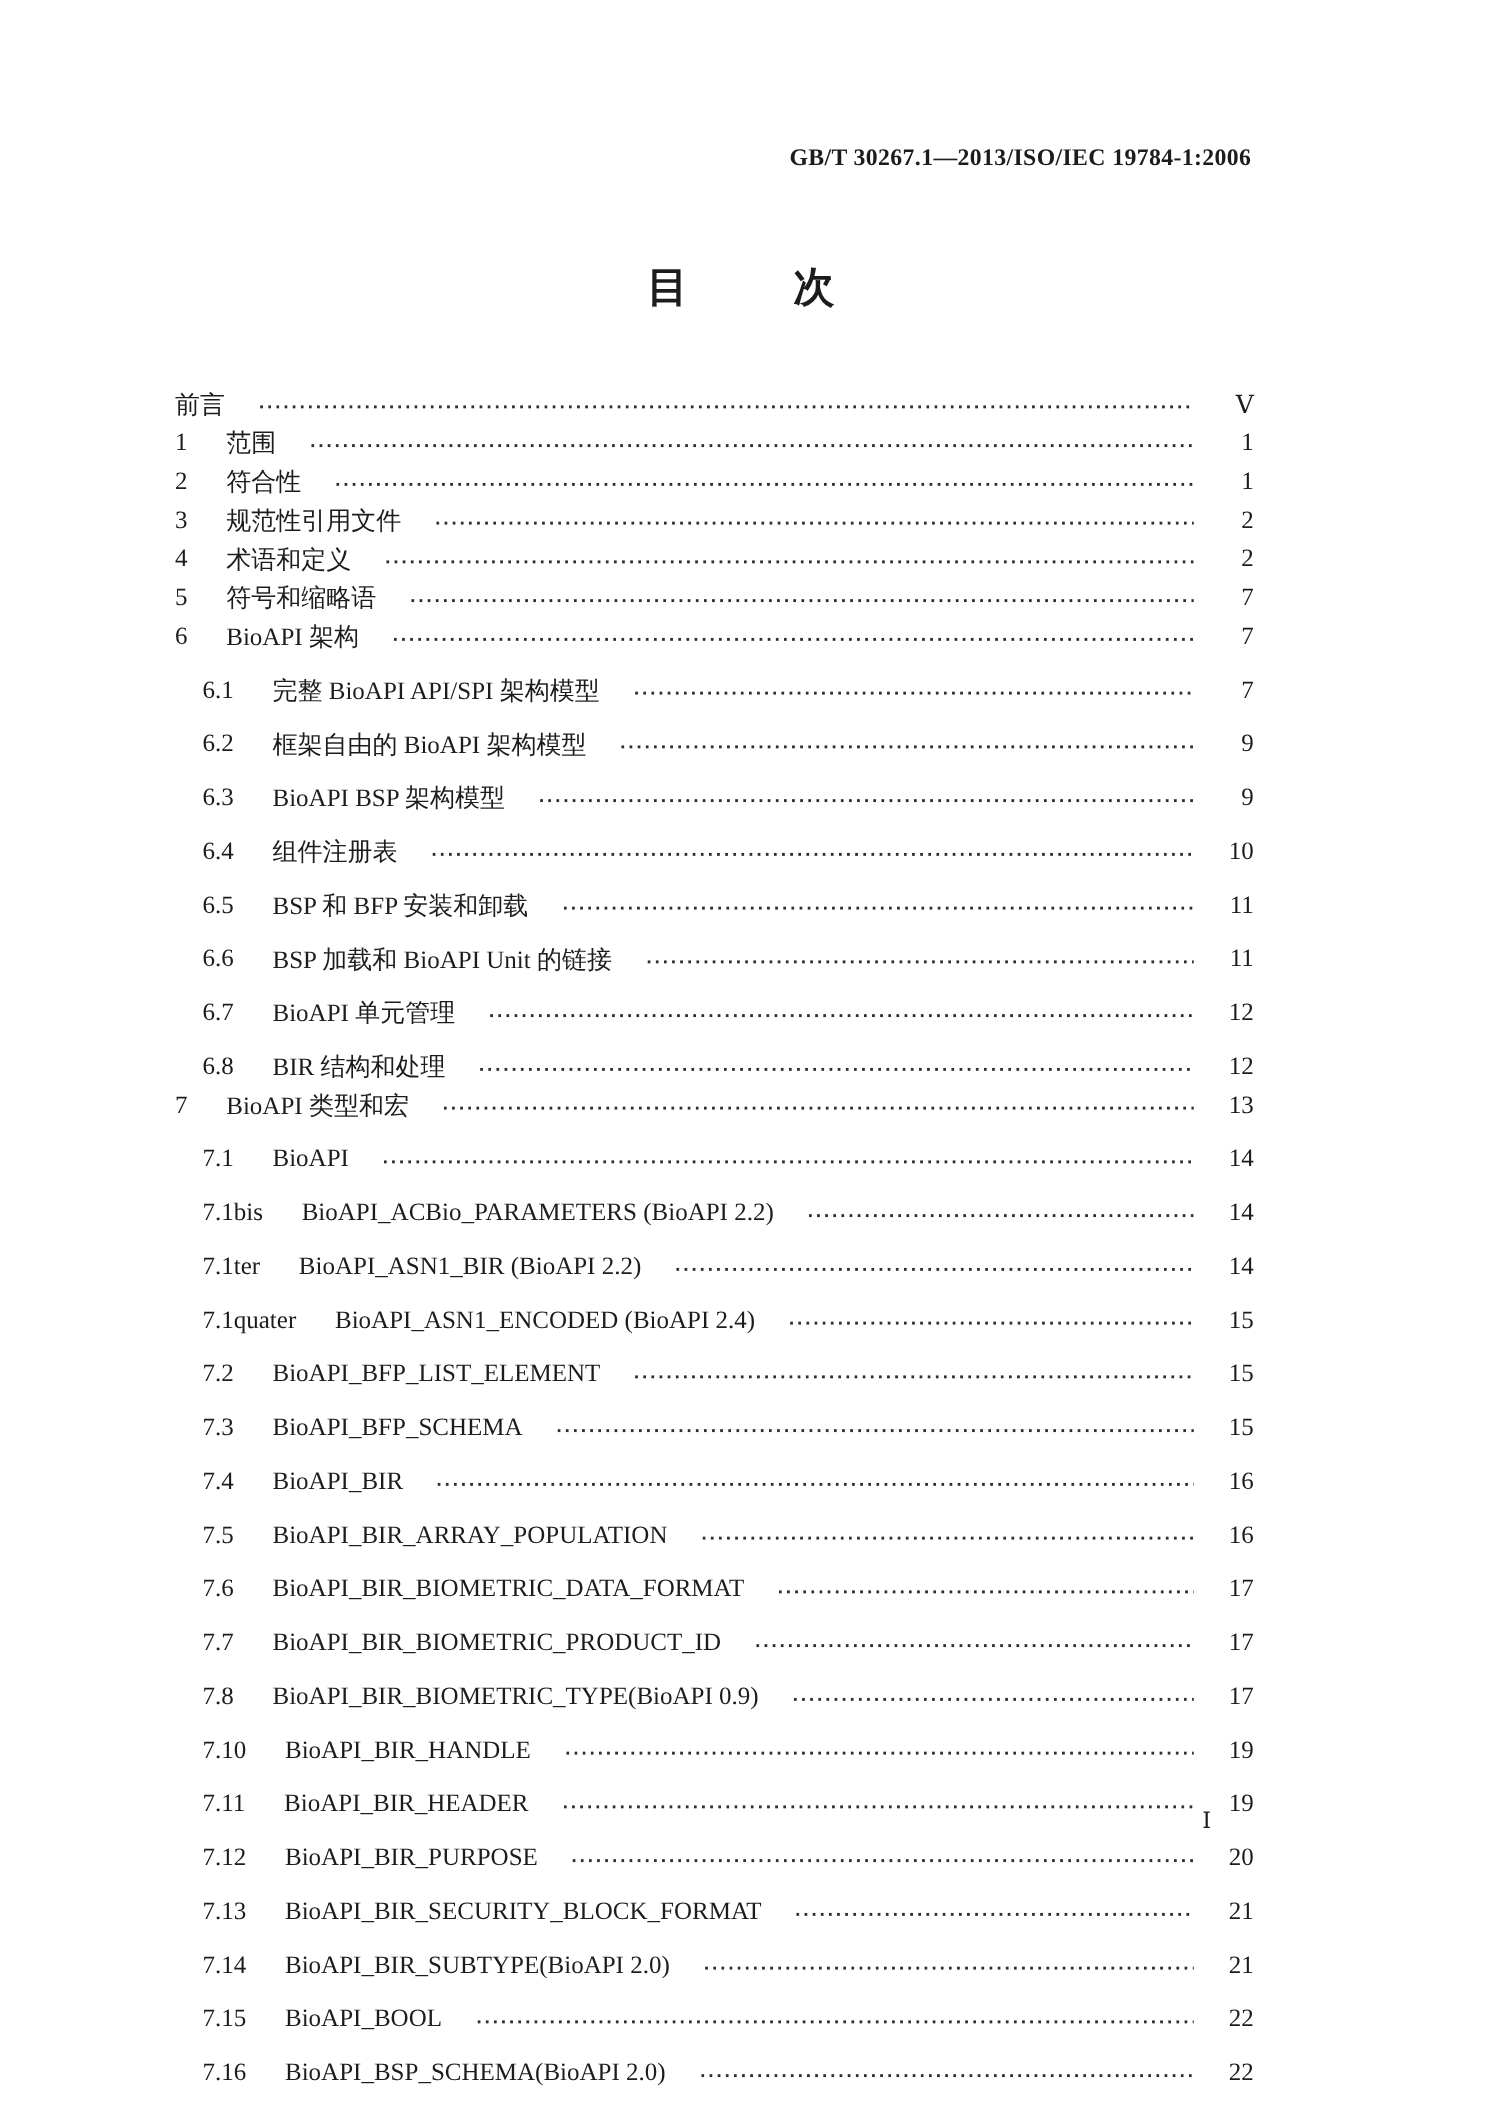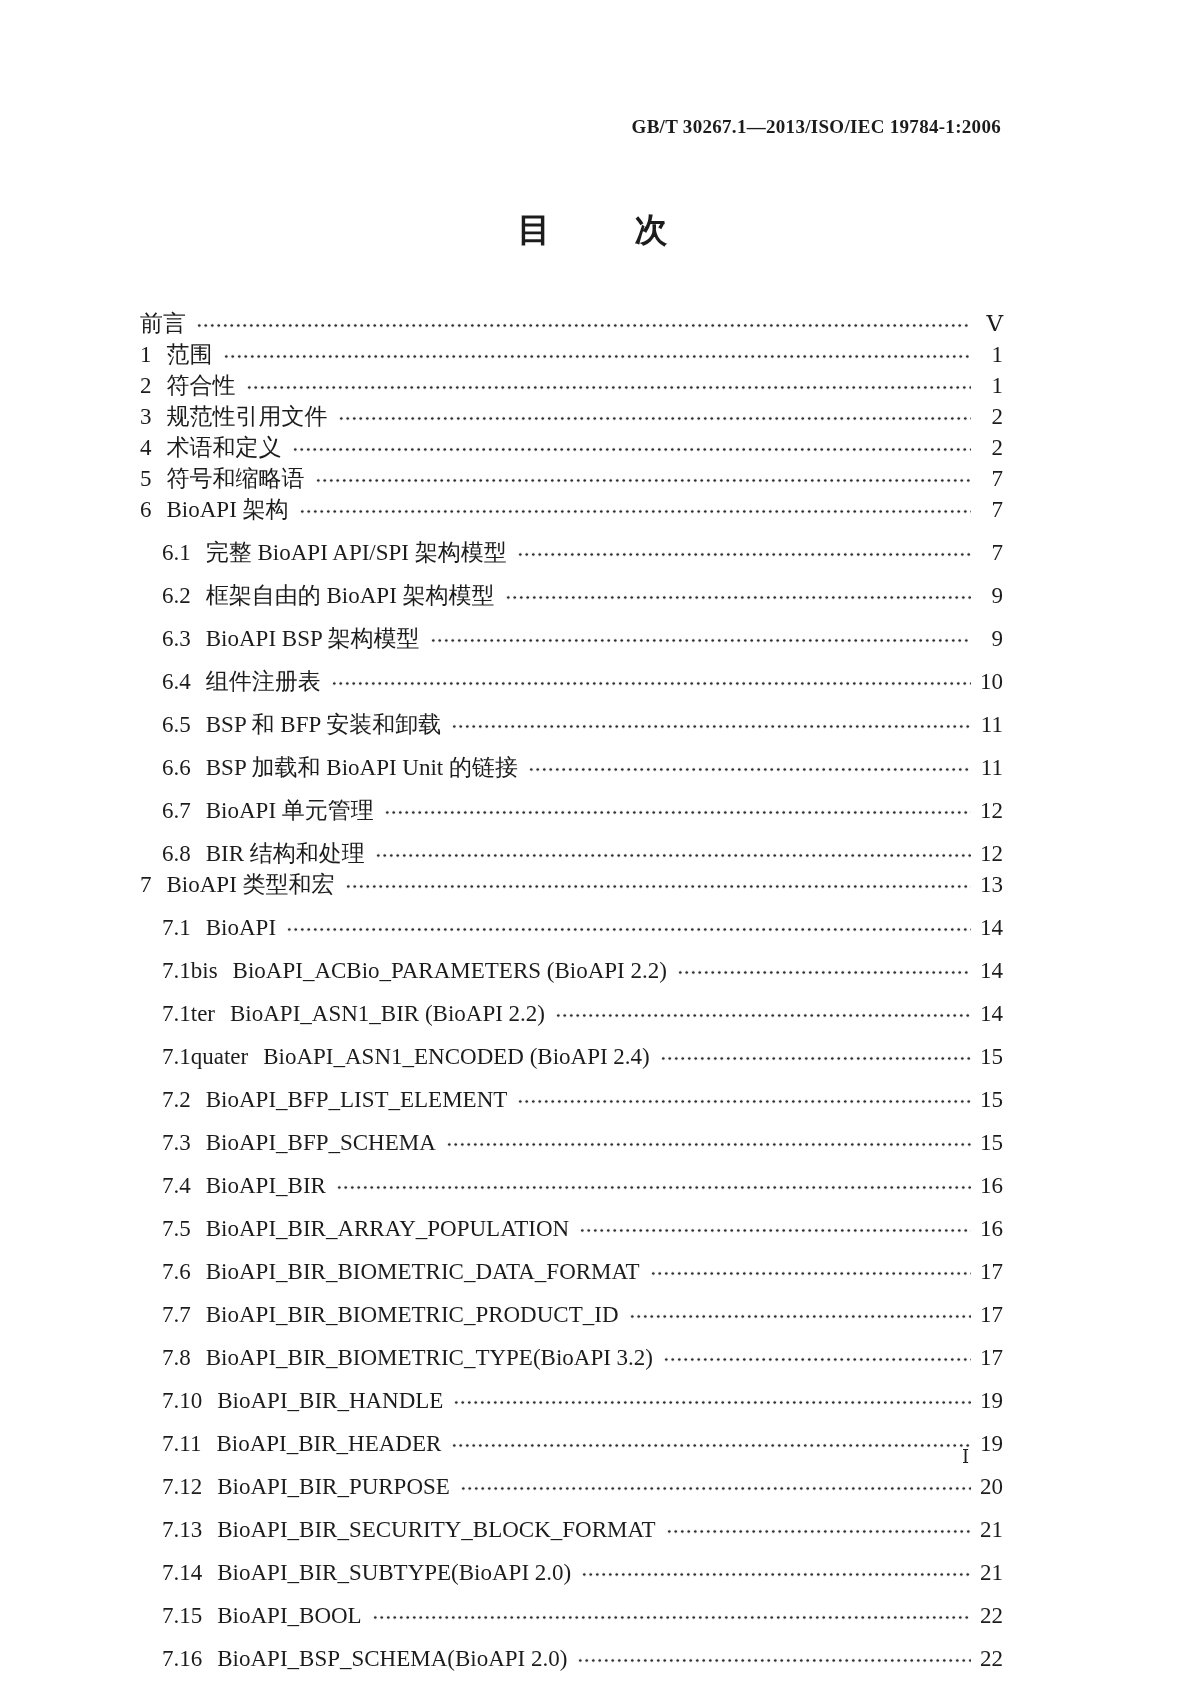--- a/index.html
+++ b/index.html
@@ -38,22 +38,23 @@
   .toc {
     position: absolute;
     left: 140px;
     right: 188px;
     top: 308px;
   }
   .toc-row {
     display: flex;
     align-items: center;
     height: 31px;
-    font-size: 23px;
+    font-size: 20px;
     white-space: nowrap;
+    gap: 16px;
   }
   .toc-row.indent {
     padding-left: 22px;
     margin-top: 12px;
   }
   .toc-row .num {
     margin-right: 15px;
     flex: 0 0 auto;
   }
   .toc-row .title {
@@ -240,21 +241,21 @@
         <span class="pg">17</span>
       </div>
       <div class="toc-row indent">
         <span class="num">7.7</span>
         <span class="title">BioAPI_BIR_BIOMETRIC_PRODUCT_ID</span>
         <span class="leader"></span>
         <span class="pg">17</span>
       </div>
       <div class="toc-row indent">
         <span class="num">7.8</span>
-        <span class="title">BioAPI_BIR_BIOMETRIC_TYPE(BioAPI 3.2)</span>
+        <span class="title">BioAPI_BIR_BIOMETRIC_TYPE(BioAPI 0.9)</span>
         <span class="leader"></span>
         <span class="pg">17</span>
       </div>
       <div class="toc-row indent">
         <span class="num">7.10</span>
         <span class="title">BioAPI_BIR_HANDLE</span>
         <span class="leader"></span>
         <span class="pg">19</span>
       </div>
       <div class="toc-row indent">

